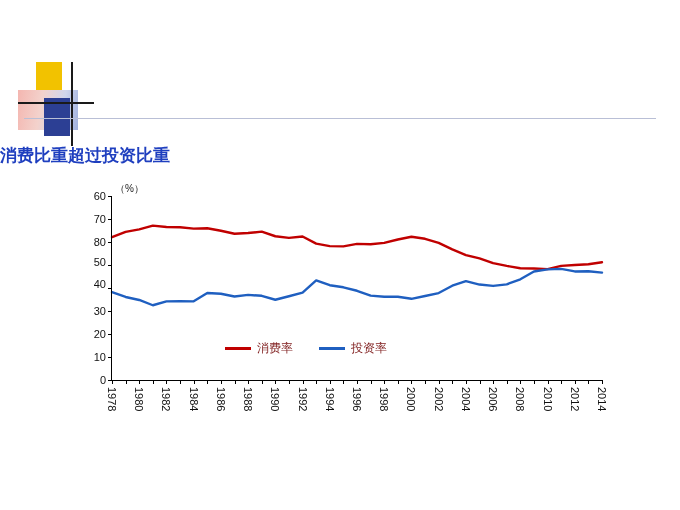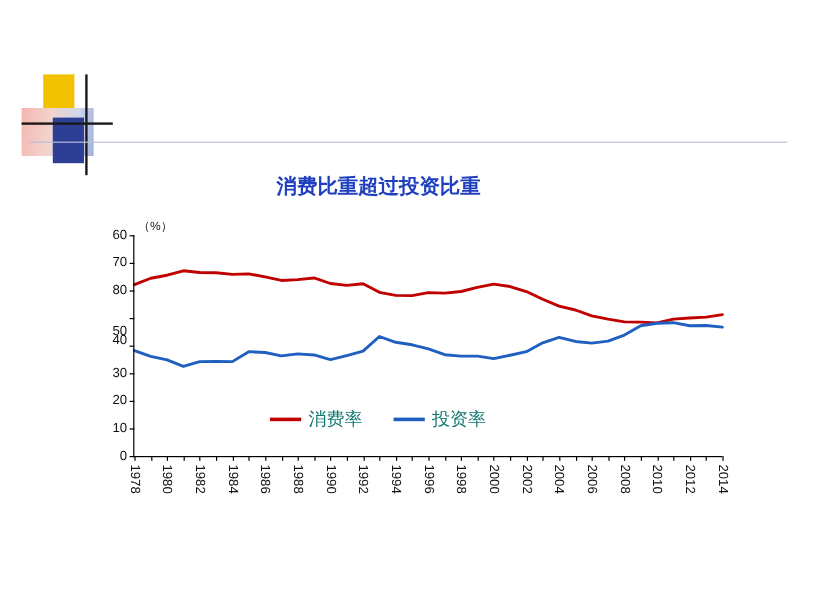--- a/index.html
+++ b/index.html
@@ -87,21 +87,20 @@
     width: 632px;
     height: 1px;
     background: #b9bfd6;
   }
 
   .subtitle {
     position: absolute;
     left: 0;
     top: 144px;
     width: 631px;
-    text-align: center;
     font-size: 17px;
     font-weight: bold;
     color: #1f3fbf;
   }
 
   
   .chart-wrap {
     position: absolute;
     left: 60px;
     top: 182px;
@@ -173,22 +172,22 @@
     left: 165px;
     top: 158px;
     display: flex;
     gap: 26px;
     align-items: center;
   }
   .legend-item {
     display: flex;
     align-items: center;
     gap: 6px;
-    font-size: 15px;
-    color: #0f766e;
+    font-size: 12px;
+    color: #7f1d1d;
   }
   .legend-swatch {
     width: 26px;
     height: 3px;
     display: inline-block;
   }
 </style>
 </head>
 <body>
 
@@ -217,21 +216,21 @@
         <div class="ytick" style="top: 184px;">0</div>
         <div class="ytick-mark" style="top: 184px;"></div>
         <div class="ytick" style="top: 161px;">10</div>
         <div class="ytick-mark" style="top: 161px;"></div>
         <div class="ytick" style="top: 138px;">20</div>
         <div class="ytick-mark" style="top: 138px;"></div>
         <div class="ytick" style="top: 115px;">30</div>
         <div class="ytick-mark" style="top: 115px;"></div>
         <div class="ytick" style="top: 88px;">40</div>
         <div class="ytick-mark" style="top: 92px;"></div>
-        <div class="ytick" style="top: 80px;">50</div>
+        <div class="ytick" style="top: 66px;">50</div>
         <div class="ytick-mark" style="top: 69px;"></div>
         <div class="ytick" style="top: 46px;">80</div>
         <div class="ytick-mark" style="top: 46px;"></div>
         <div class="ytick" style="top: 23px; margin-left: 46px;">70</div>
         <div class="ytick-mark" style="top: 23px;"></div>
         <div class="ytick" style="top: 0px;">60</div>
         <div class="ytick-mark" style="top: 0px;"></div>
         <div class="xtick-mark" style="left: 0px;"></div>
         <div class="xtick-mark" style="left: 13.6111px;"></div>
         <div class="xtick-mark" style="left: 27.2222px;"></div>

